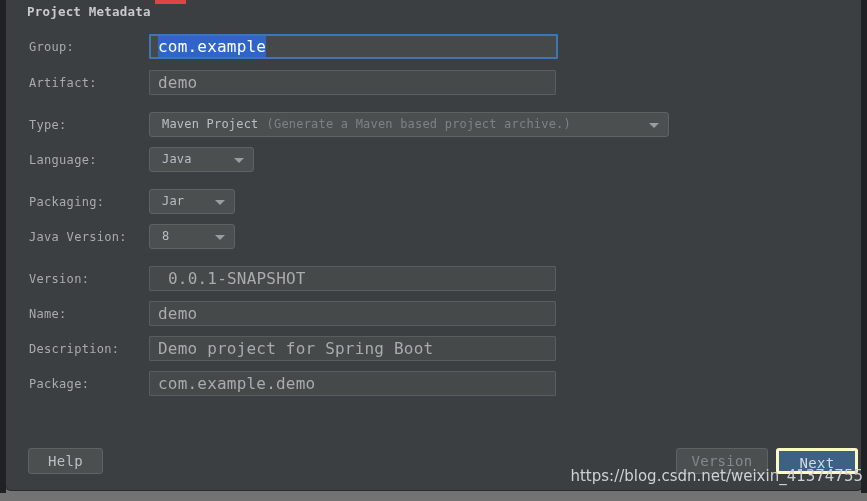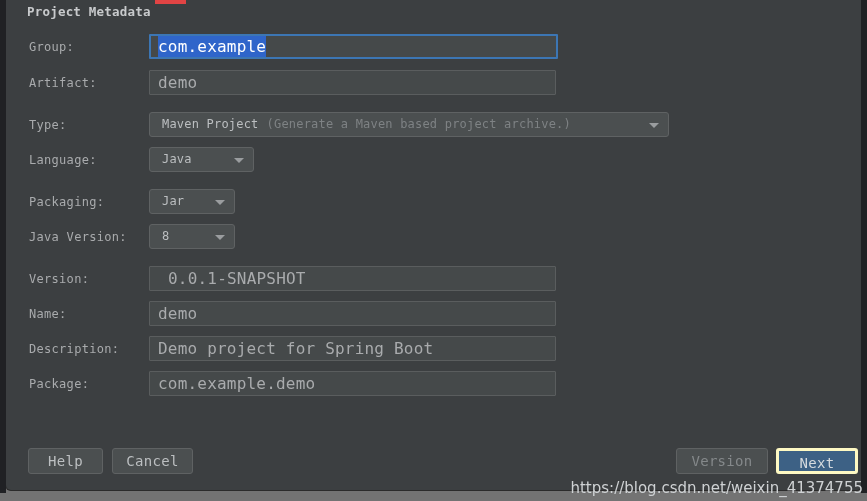--- a/index.html
+++ b/index.html
@@ -174,21 +174,20 @@
   
   #watermark {
     position: absolute;
     right: 4px;
     top: 467px;
     font-family: "DejaVu Sans", "Liberation Sans", sans-serif;
     font-size: 15px;
     color: #cfd2d4;
     white-space: nowrap;
     letter-spacing: 0px;
-    margin-top: 12px;
   }
 </style>
 </head>
 <body>
 
 <div id="screen">
 
   <div id="dialog">
 
     <div id="title">Project Metadata</div>
@@ -237,21 +236,20 @@
       <div class="label">Description:</div>
       <div class="field text" style="top:0px;">Demo project for Spring Boot</div>
     </div>
 
     <div class="row" style="top:371px;">
       <div class="label">Package:</div>
       <div class="field text" style="top:0px;">com.example.demo</div>
     </div>
 
     <div class="btn" style="left:22px;top:448px;width:75px;">Help</div>
-    <div class="btn" style="left:106px;top:448px;width:81px;">Cancel</div>
     <div class="btn disabled" style="left:670px;top:448px;width:92px;">Version</div>
     <div class="btn primary" style="left:770px;top:448px;width:82px;">Next</div>
 
   </div>
 
   <div id="left-edge"></div>
   <div id="right-edge"></div>
   <div id="red-marker"></div>
 
   <div id="watermark">https://blog.csdn.net/weixin_41374755</div>

